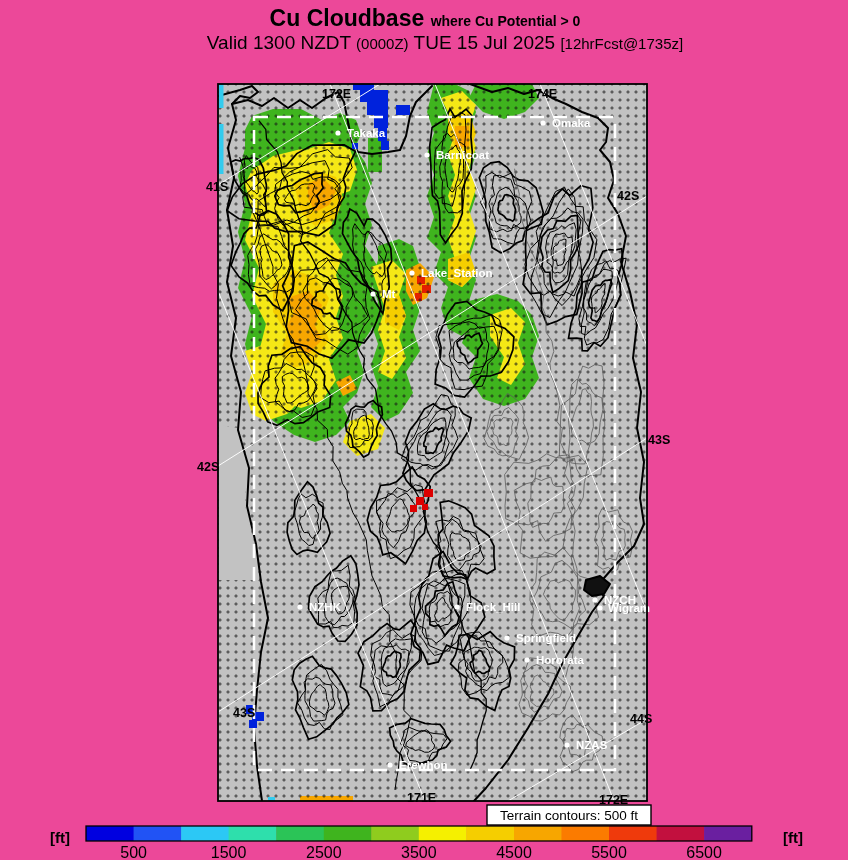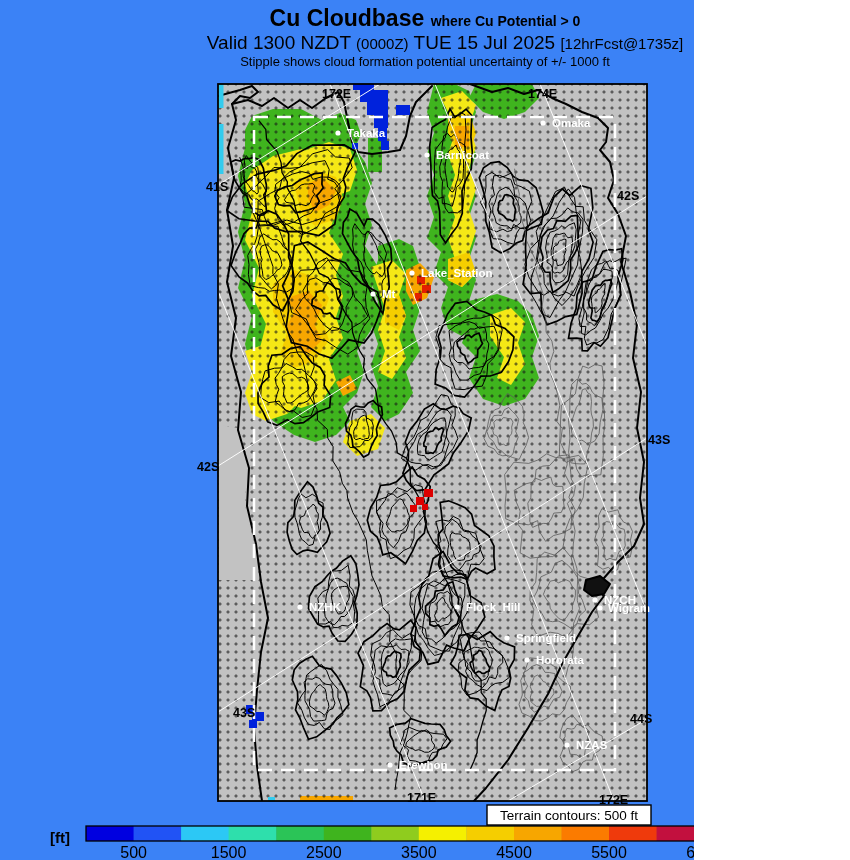--- a/index.html
+++ b/index.html
@@ -1,16 +1,16 @@
 <!DOCTYPE html>
 <html><head>
 <meta charset="utf-8">
 <style>
   html,body{margin:0;padding:0;background:#ffffff;}
-  .page{position:relative;width:694px;height:860px;background:#3b82f6;overflow:hidden;
+  .page{position:relative;width:848px;height:860px;background:#ec4899;overflow:hidden;
         font-family:"Liberation Sans","DejaVu Sans",sans-serif;color:#000;}
   .titles{position:absolute;top:0;left:0;width:850px;text-align:center;line-height:1.05;}
   .t1{margin-top:6px;font-weight:bold;font-size:23px;}
   .t1 .qual{font-size:14px;font-weight:bold;}
   .t2{margin-top:3px;font-size:19px;font-weight:normal;margin-left:40px;}
   .t2 .sm{font-size:15px;}
   .t3{margin-top:2px;font-size:13px;}
   svg{position:absolute;top:0;left:0;}
   text{font-family:"Liberation Sans","DejaVu Sans",sans-serif;}
   .station-label{font-size:11.5px;font-weight:bold;fill:#ffffff;}
@@ -28,21 +28,20 @@
     <div class="t1">
       <span>Cu Cloudbase</span>
       <span class="qual">where Cu Potential &gt; 0</span>
     </div>
     <div class="t2">
       <span>Valid 1300 NZDT</span>
       <span class="sm">(0000Z)</span>
       <span>TUE 15 Jul 2025</span>
       <span class="sm">[12hrFcst@1735z]</span>
     </div>
-    <div class="t3">Stipple shows cloud formation potential uncertainty of +/- 1000 ft</div>
   </div>
 
   <svg id="map-svg" width="850" height="860" viewBox="0 0 850 860">
     <defs>
       <pattern id="stip" width="8" height="8" patternUnits="userSpaceOnUse">
         <path d="M4 2.3V5.7M2.3 4H5.7" stroke="#161616" stroke-width="0.9" fill="none"></path>
       </pattern>
       <clipPath id="mapclip">
           <rect x="218" y="84" width="429" height="717"></rect>
         </clipPath>

